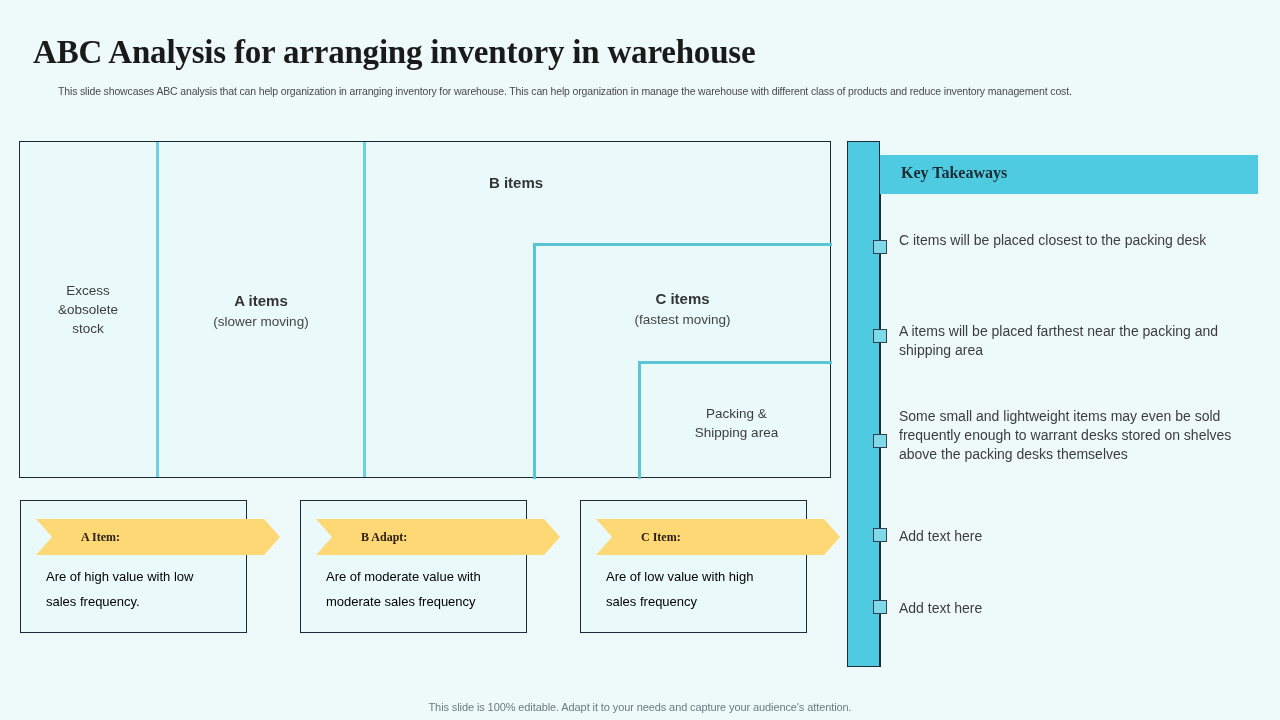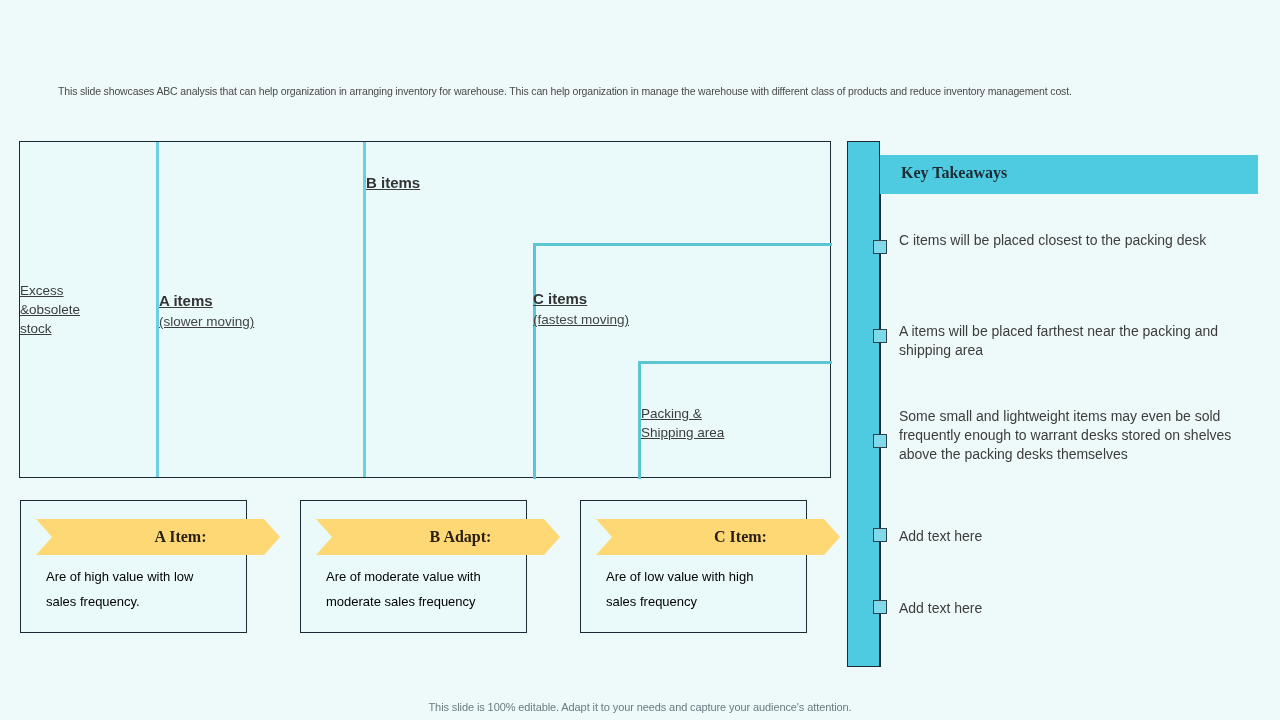--- a/index.html
+++ b/index.html
@@ -61,23 +61,23 @@
     top: 0;
     bottom: 0;
     width: 3px;
     background: #6ecfe3;
   }
   .divider.d1 { left: 136px; }
   .divider.d2 { left: 343px; }
 
   .zone-label {
     position: absolute;
+    text-align: center;
     color: #3c3c3c;
     line-height: 19px;
-    text-decoration: underline;
   }
   .zone-label .name {
     font-weight: bold;
     font-size: 15px;
     color: #333333;
     display: block;
     line-height: 22px;
   }
   .zone-label .sub {
     font-size: 13.5px;
@@ -137,27 +137,26 @@
   .ribbon {
     position: absolute;
     left: 15px;
     top: 18px;
     width: 244px;
     height: 36px;
     background: #fdd874;
     color: #2b2013;
     font-family: "Liberation Serif", serif;
     font-weight: bold;
-    font-size: 16px;
+    font-size: 12px;
     line-height: 36px;
     padding-left: 45px;
     box-sizing: border-box;
     -webkit-clip-path: polygon(0 0, 228px 0, 244px 18px, 228px 36px, 0 36px, 16px 18px);
     clip-path: polygon(0 0, 228px 0, 244px 18px, 228px 36px, 0 36px, 16px 18px);
-    text-align: center;
   }
   .card-body {
     position: absolute;
     left: 25px;
     top: 63px;
     width: 180px;
     font-size: 13px;
     line-height: 25px;
     color: #000000;
   }
@@ -226,20 +225,21 @@
     font-size: 11px;
     color: #6b7b80;
     letter-spacing: -0.1px;
   }
 </style>
 </head>
 <body>
 
 <div class="slide">
 
+  <div class="title">ABC Analysis for arranging inventory in warehouse</div>
   <div class="subtitle">This slide showcases ABC analysis that can help organization in arranging inventory for warehouse. This can help organization in manage the warehouse with different class of products and reduce inventory management cost.</div>
 
   <div class="warehouse">
 
     <div class="divider d1"></div>
     <div class="divider d2"></div>
 
     <div class="zone-label zone-excess">
       <span class="plain">Excess</span>
       <span class="plain">&amp;obsolete</span>

